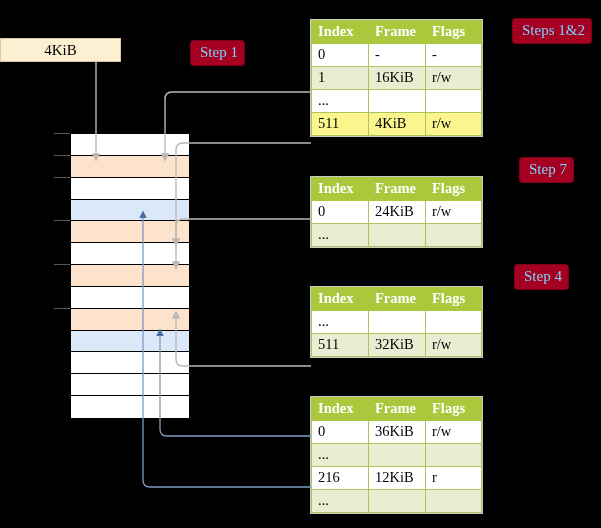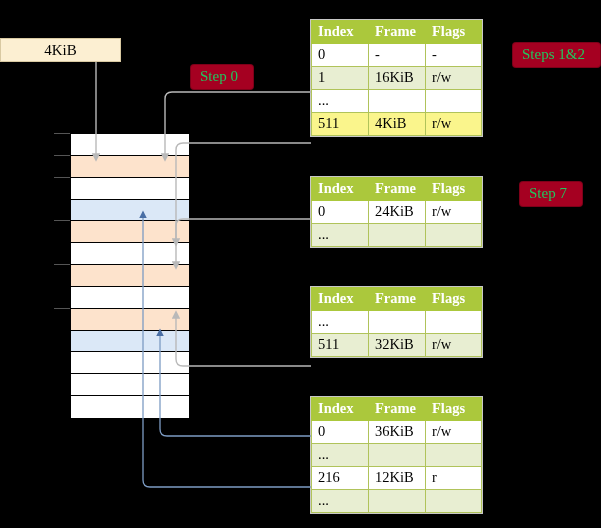--- a/index.html
+++ b/index.html
@@ -19,29 +19,28 @@
     position: absolute;
     left: 0; top: 0;
     width: 601px;
     height: 528px;
   }
 
   
   .step-badge {
     position: absolute;
     background: #a50021;
-    color: #22c55e;
+    color: #7dd3fc;
     font-family: "Liberation Serif", "DejaVu Serif", serif;
     font-size: 15px;
     line-height: 1;
-    padding: 4px 15px 5px 9px;
+    padding: 4px 6px 5px 9px;
     border-radius: 3px;
     white-space: nowrap;
     box-shadow: 0 0 0 1px #7e0019;
-    margin-top: 24px;
   }
 
   
   .ptable {
     position: absolute;
     border-collapse: collapse;
     background: #b91c1c;
     font-size: 14.5px;
     box-shadow: 0 0 0 1px #c8c8c8;
   }
@@ -122,23 +121,24 @@
 </style>
 </head>
 <body>
 
 <div class="stage">
 
   <div class="src-box">
     <span>4KiB</span>
   </div>
 
-  <div class="step-badge" style="left:191px; top:41px;">Step 0</div>
+  <div class="step-badge" style="left:191px; top:41px;">Step 1</div>
   <div class="step-badge" style="left:513px; top:19px;">Steps 1&amp;2</div>
   <div class="step-badge" style="left:520px; top:158px;">Step 7</div>
+  <div class="step-badge" style="left:515px; top:265px;">Step 4</div>
 
   <div class="memcol">
     <div class="memrow"></div>
     <div class="memrow orange"></div>
     <div class="memrow"></div>
     <div class="memrow blue"></div>
     <div class="memrow orange"></div>
     <div class="memrow"></div>
     <div class="memrow orange"></div>
     <div class="memrow"></div>

